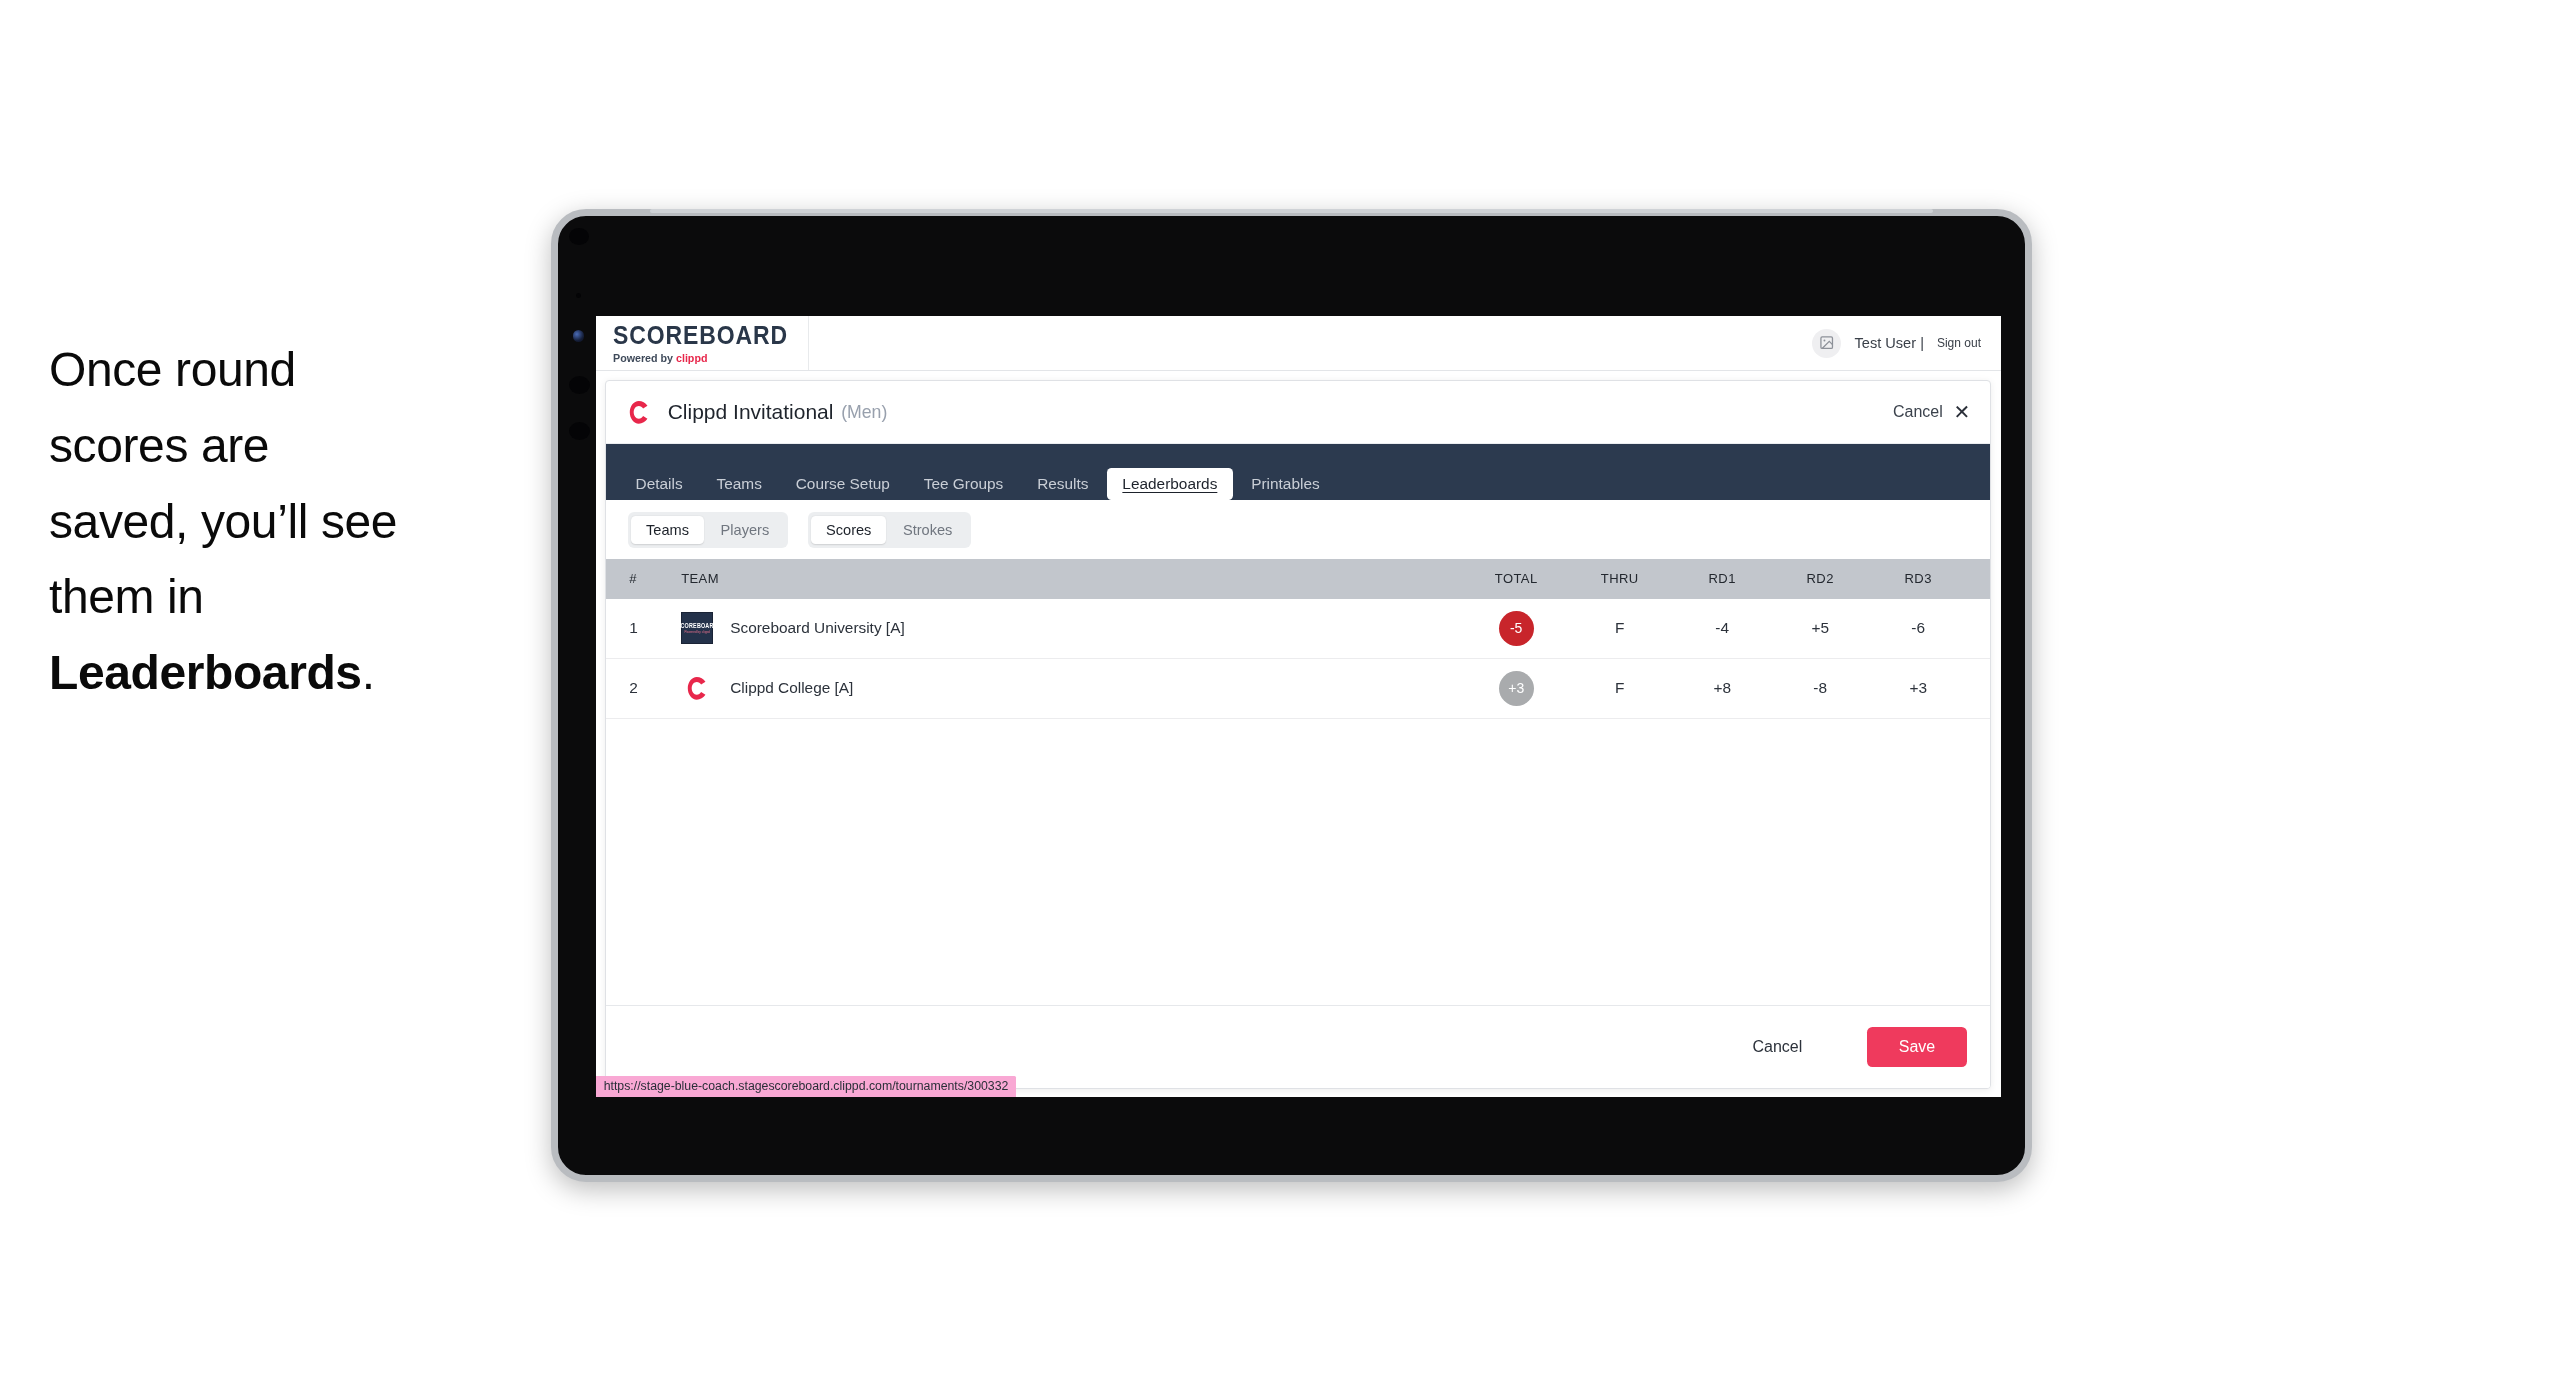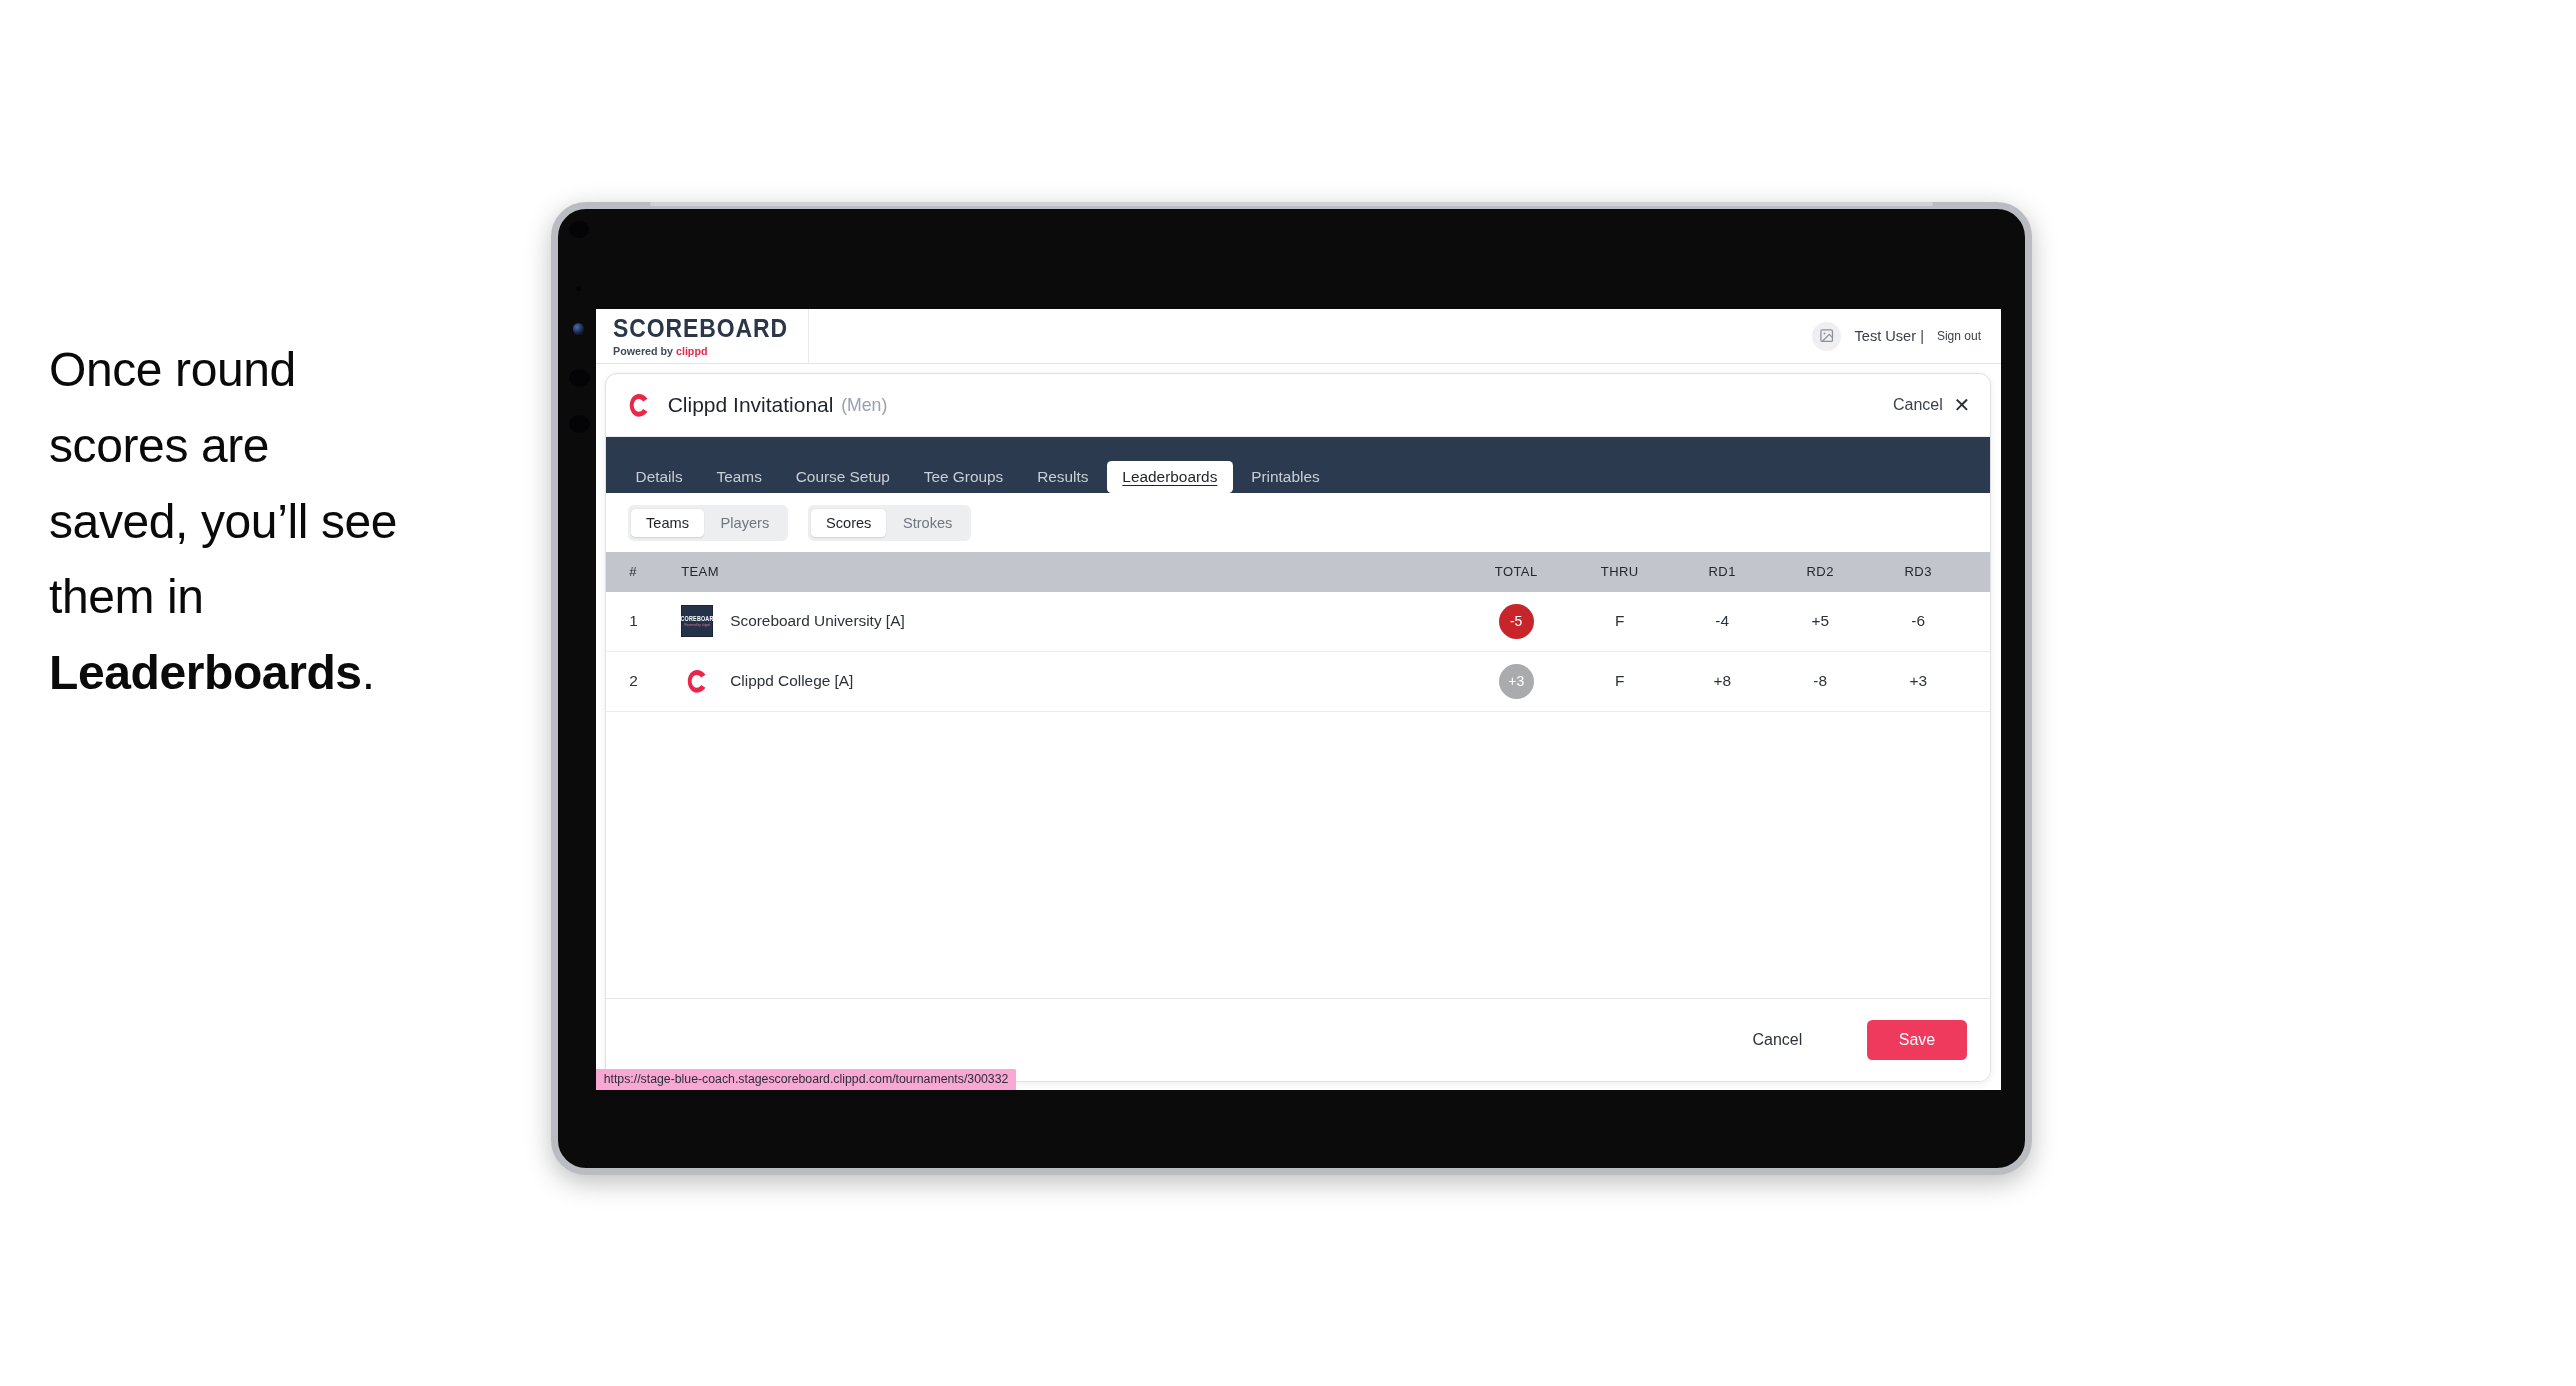--- a/index.html
+++ b/index.html
@@ -20,21 +20,21 @@
     line-height: 1.58;
     color: #0a0a0a;
     letter-spacing: -0.4px;
   }
   .annotation b { font-weight: 700; }
 
   
   .device {
     position: absolute;
     left: 551px;
-    top: 202px;
+    top: 209px;
     width: 1481px;
     height: 973px;
     background: #0b0b0c;
     border-radius: 35px;
     border: 7px solid #b9bcc0;
     box-shadow: 0 7.7px 26px rgba(0,0,0,0.25);
   }
   .device::before {           
     content: "";
     position: absolute;
@@ -139,21 +139,21 @@
 
   
   .modal {
     position: absolute;
     left: 9.2px;
     top: 64px;
     width: 1386px;
     height: 709px;
     background: #ffffff;
     border: 0.8px solid #dfe1e5;
-    border-radius: 12px;
+    border-radius: 4px;
     box-shadow: 0 1.5px 7.7px rgba(0,0,0,0.07);
     display: flex;
     flex-direction: column;
     overflow: hidden;
   }
 
   .modal-titlebar {
     height: 63px;
     display: flex;
     align-items: center;

